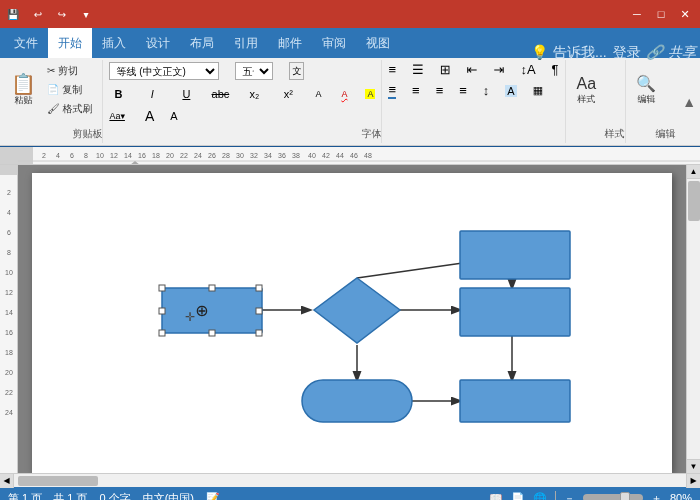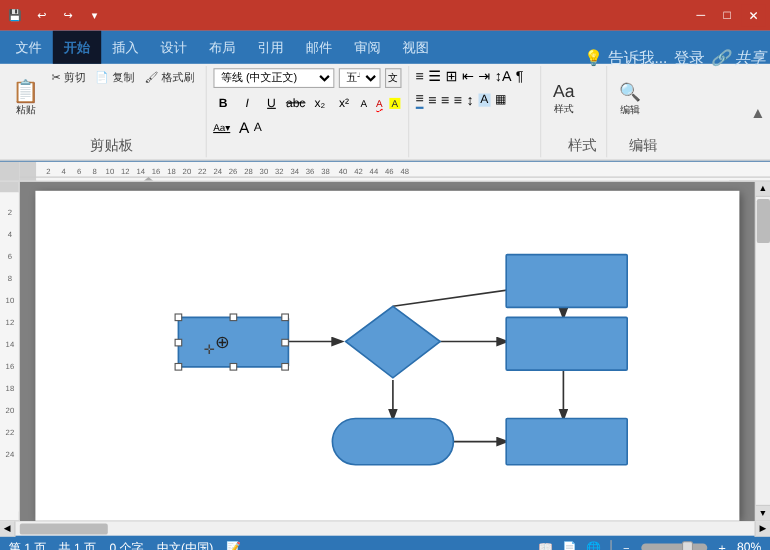--- a/index.html
+++ b/index.html
@@ -46,49 +46,49 @@
     }
     .ribbon-tab {
       padding: 4px 10px;
       font-size: 12px;
       color: #d0e4f5;
       cursor: pointer;
       height: 30px;
       display: flex; align-items: center;
     }
     .ribbon-tab.active {
-      background: #0f172a;
+      background: #ffffff;
       color: #2e75b6;
-      font-weight: bold;
+      font-weight: normal;
       text-align: center;
     }
     #ribbon-content {
       background: #f0f0f0;
       border-bottom: 1px solid #ccc;
       display: flex;
       align-items: stretch;
       padding: 2px 0;
       height: 88px;
     }
     .ribbon-group {
       display: flex;
       flex-direction: column;
       align-items: flex-start;
       padding: 2px 6px;
       border-right: 1px solid #ddd;
       position: relative;
       min-width: 40px;
     }
     .ribbon-group-label {
-      font-size: 13px;
+      font-size: 10px;
       color: #555;
       position: absolute;
       bottom: 2px;
       left: 0; right: 0;
-      text-align: center;
+      text-align: right;
       margin-left: 16px;
     }
     .ribbon-group-content {
       display: flex;
       align-items: flex-start;
       gap: 2px;
       flex: 1;
       padding-bottom: 12px;
     }
     .rb-btn {
@@ -109,21 +109,21 @@
       cursor: pointer;
       font-size: 10px;
       color: #333;
       border: 1px solid transparent;
       border-radius: 2px;
       height: 18px;
       white-space: nowrap;
     }
 
     
-    .font-row { display: flex; align-items: center; gap: 4px; margin-bottom: 2px; }
+    .font-row { display: flex; align-items: center; gap: 16px; margin-bottom: 2px; }
     .font-select {
       font-size: 10px;
       height: 18px;
       border: 1px solid #aaa;
       background: white;
       padding: 0 2px;
       width: 110px;
     }
     .font-size-select {
       font-size: 10px;
@@ -239,21 +239,21 @@
   </div>
 
   <div id="ribbon-content">
 
     <div class="ribbon-group">
       <div class="ribbon-group-content">
         <div class="rb-btn">
           <div class="rb-icon">📋</div>
           <div>粘贴</div>
         </div>
-        <div style="display:flex;flex-direction:row;gap:1px;">
+        <div style="display:flex;flex-direction:column;gap:1px;">
           <div class="rb-small-btn">✂ 剪切</div>
           <div class="rb-small-btn">📄 复制</div>
           <div class="rb-small-btn">🖌 格式刷</div>
         </div>
       </div>
       <div class="ribbon-group-label">剪贴板</div>
     </div>
 
     <div class="ribbon-group" style="min-width:160px;">
       <div class="ribbon-group-content" style="flex-direction:column;gap:3px;padding-bottom:12px;">
@@ -284,20 +284,21 @@
           <span style="font-size:9px;cursor:pointer;padding:0 2px;">A</span>
           <span style="font-size:9px;cursor:pointer;padding:0 2px;color:#c00;text-decoration:underline wavy red;">A</span>
           <span style="font-size:9px;cursor:pointer;padding:0 2px;background:#ff0;color:#333;">A</span>
         </div>
         <div class="font-row">
           <span style="font-size:9px;text-decoration:underline;">Aa▾</span>
           <span style="font-size:14px;margin-left:4px;">A</span>
           <span style="font-size:11px;">A</span>
         </div>
       </div>
+      <div class="ribbon-group-label">字体</div>
     </div>
 
     <div class="ribbon-group" style="min-width:120px;">
       <div class="ribbon-group-content" style="flex-direction:column;gap:3px;padding-bottom:12px;">
         <div class="font-row">
           <span style="font-size:13px;cursor:pointer;">≡</span>
           <span style="font-size:13px;cursor:pointer;">☰</span>
           <span style="font-size:13px;cursor:pointer;">⊞</span>
           <span style="font-size:13px;cursor:pointer;">⇤</span>
           <span style="font-size:13px;cursor:pointer;">⇥</span>

